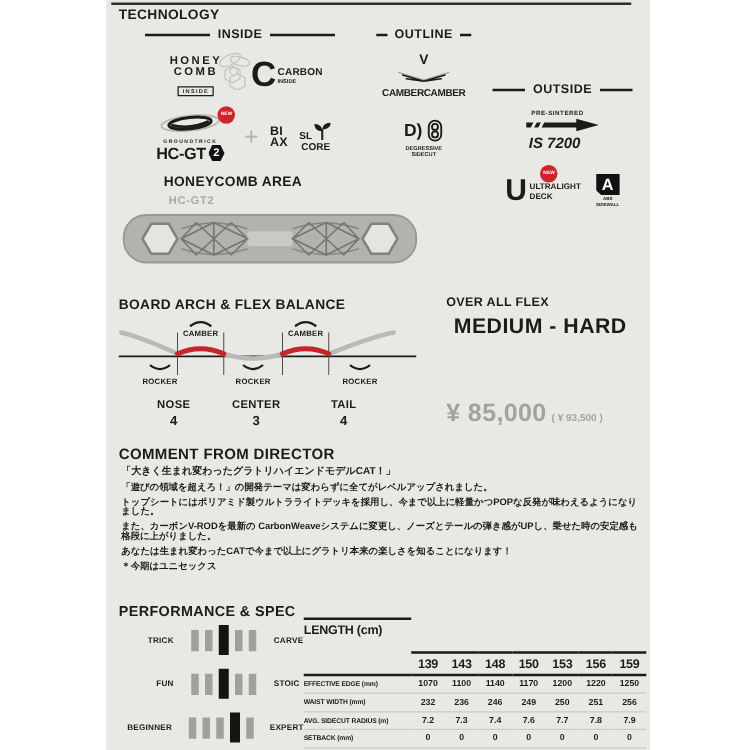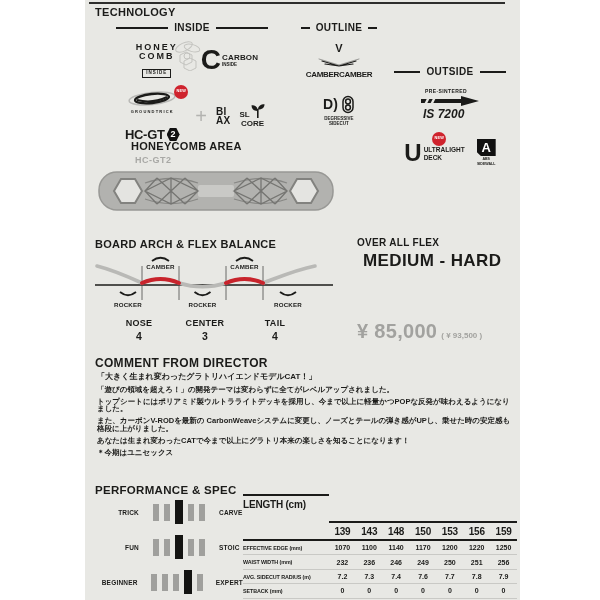--- a/index.html
+++ b/index.html
@@ -30,21 +30,21 @@
   .hc-inside{display:inline-block;margin-top:2px;font-size:4.5px;font-weight:800;letter-spacing:1px;border:1px solid #1b1b19;padding:1px 3px;}
   
   .carbon{display:flex;align-items:center;gap:1px;}
   .carbon-c{font-size:28px;font-weight:900;line-height:.8;}
   .carbon-txt{text-align:left;}
   .carbon-l1{font-size:8px;font-weight:900;letter-spacing:.2px;}
   .carbon-l2{font-size:4.5px;font-weight:900;margin-top:1px;}
   
   .gt{width:68px;}
   .gt-brand{font-size:4px;font-weight:800;letter-spacing:1.2px;margin-top:1px;}
-  .gt-model-row{display:flex;align-items:center;justify-content:center;gap:2px;margin-top:14px;}
+  .gt-model-row{display:flex;align-items:center;justify-content:center;gap:2px;margin-top:1px;}
   .gt-model{font-size:13px;font-weight:900;letter-spacing:-.3px;}
   .gt-hex{width:13px;height:13px;background:#111;color:#fff;font-size:9px;font-weight:900;
     display:inline-flex;align-items:center;justify-content:center;
     clip-path:polygon(25% 0,75% 0,100% 50%,75% 100%,25% 100%,0 50%);}
   .badge-new{position:absolute;width:14px;height:14px;border-radius:50%;background:#cf232d;color:#fff;
     font-size:3.8px;font-weight:800;display:flex;align-items:center;justify-content:center;letter-spacing:.2px;}
   .gt .badge-new{top:-6px;right:-2px;}
   .plus{font-size:20px;font-weight:200;color:#b3b3b0;line-height:1;}
   .biax div{font-size:10px;font-weight:900;line-height:.95;letter-spacing:.3px;text-align:left;}
   .slcore .sl-top{display:flex;align-items:flex-end;justify-content:center;gap:0;}

